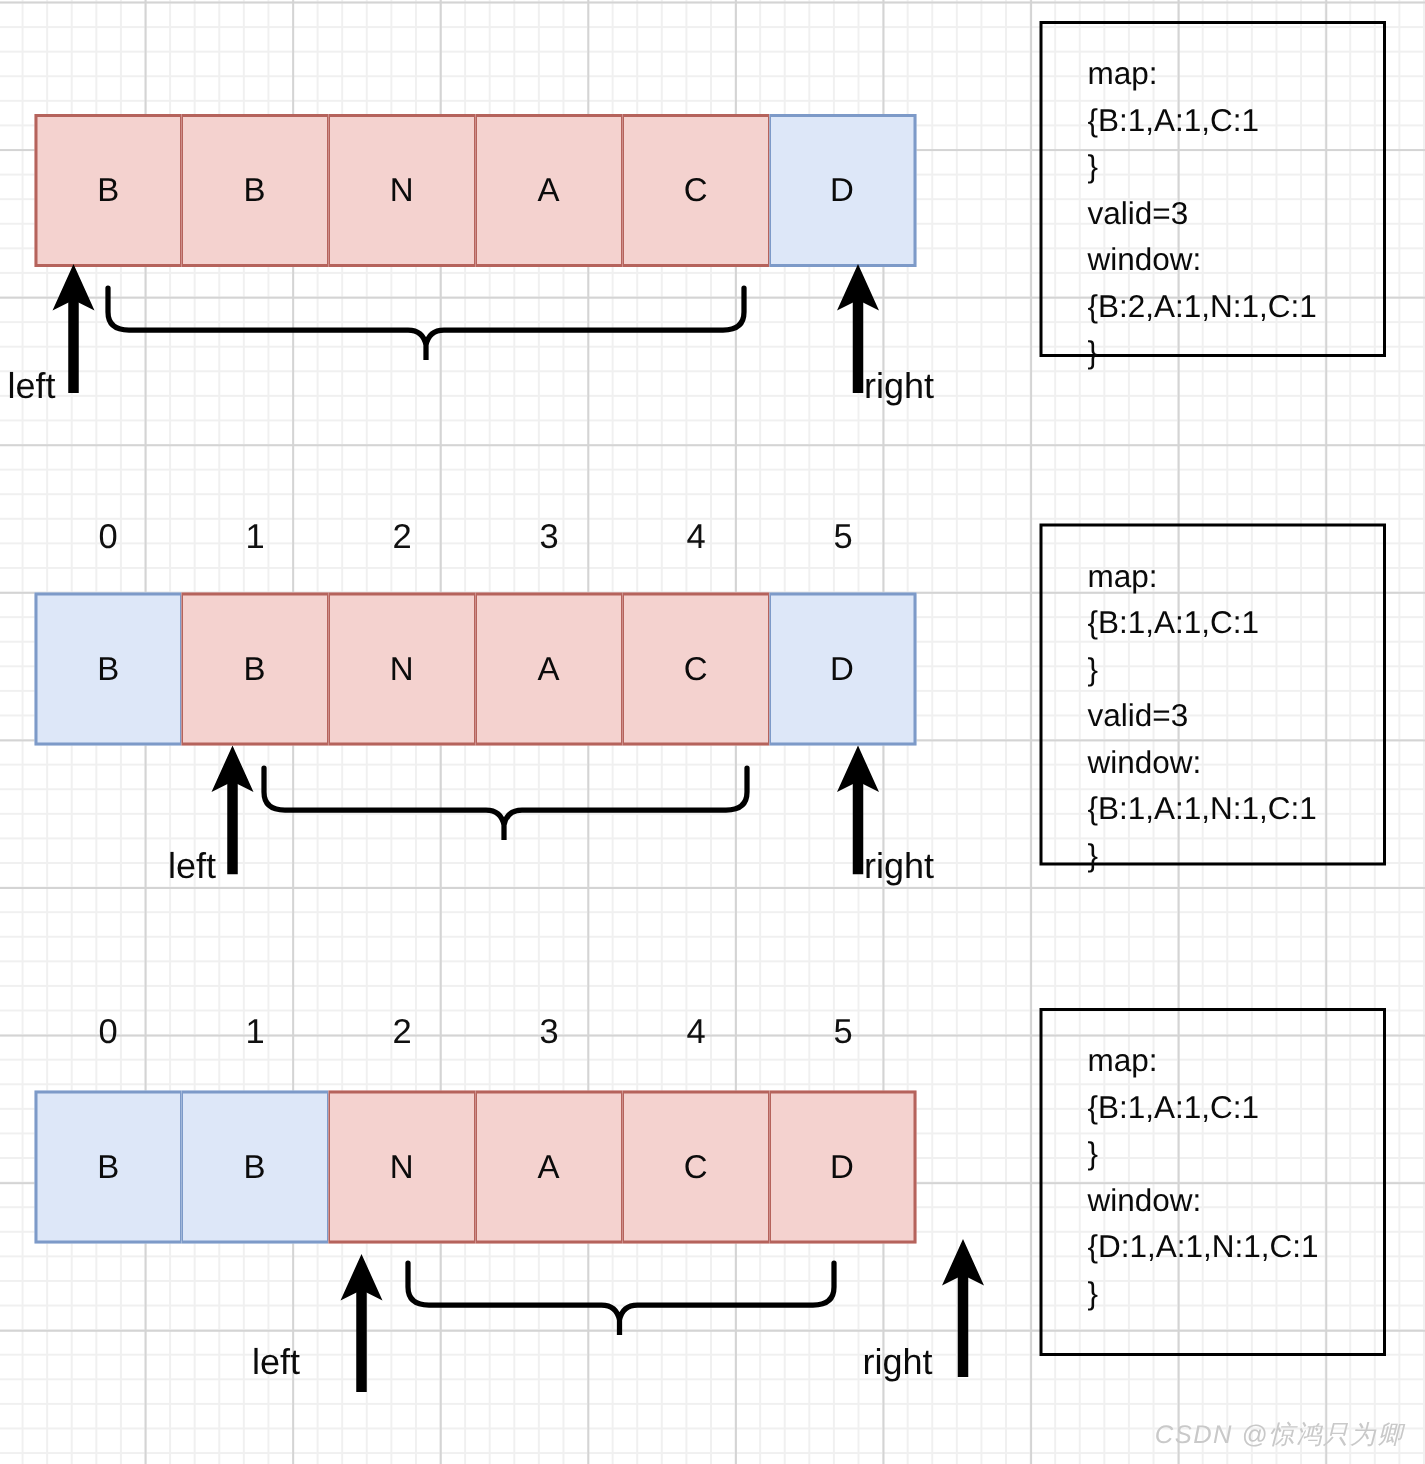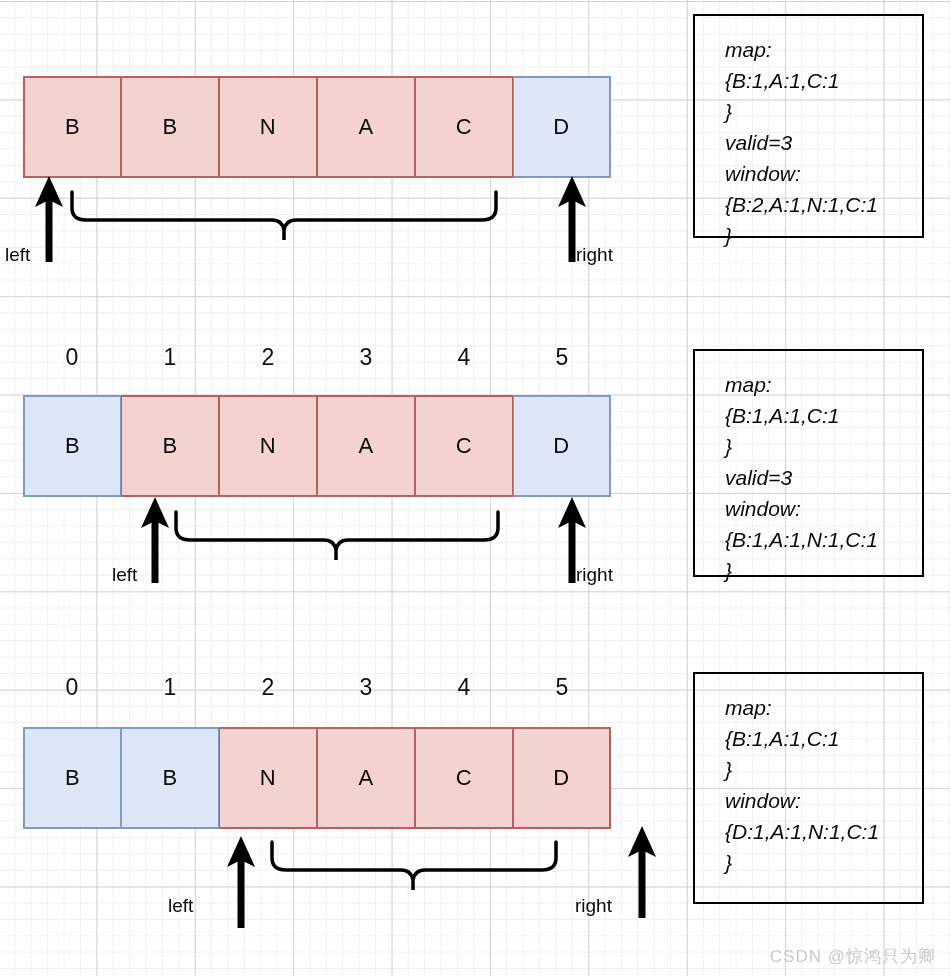--- a/index.html
+++ b/index.html
@@ -81,55 +81,55 @@
     color: #101010;
   }
 
   
   .arrow {
     position: absolute;
     width: 34px;
   }
   .ptr-label {
     position: absolute;
-    font-size: 19px;
+    font-size: 24px;
     color: #0b0b0b;
     white-space: nowrap;
   }
 
   
   .brace {
     position: absolute;
   }
 
   
   .infobox {
     position: absolute;
     box-sizing: border-box;
     border: 2px solid #000000;
     background: transparent;
     padding: 18px 0 0 30px;
-    font-style: italic;
   }
   .infobox .line {
     font-size: 21px;
     line-height: 31px;
     color: #0a0a0a;
     white-space: pre;
   }
 
   
   .watermark {
     position: absolute;
     right: 14px;
     bottom: 8px;
     font-size: 17px;
     color: #c9c9c9;
     letter-spacing: 1px;
     white-space: nowrap;
+    font-style: italic;
   }
 </style>
 </head>
 <body>
 
 <div id="canvas">
 
   <div class="row" style="top:76px;">
     <div class="cells">
       <div class="cell red first">

